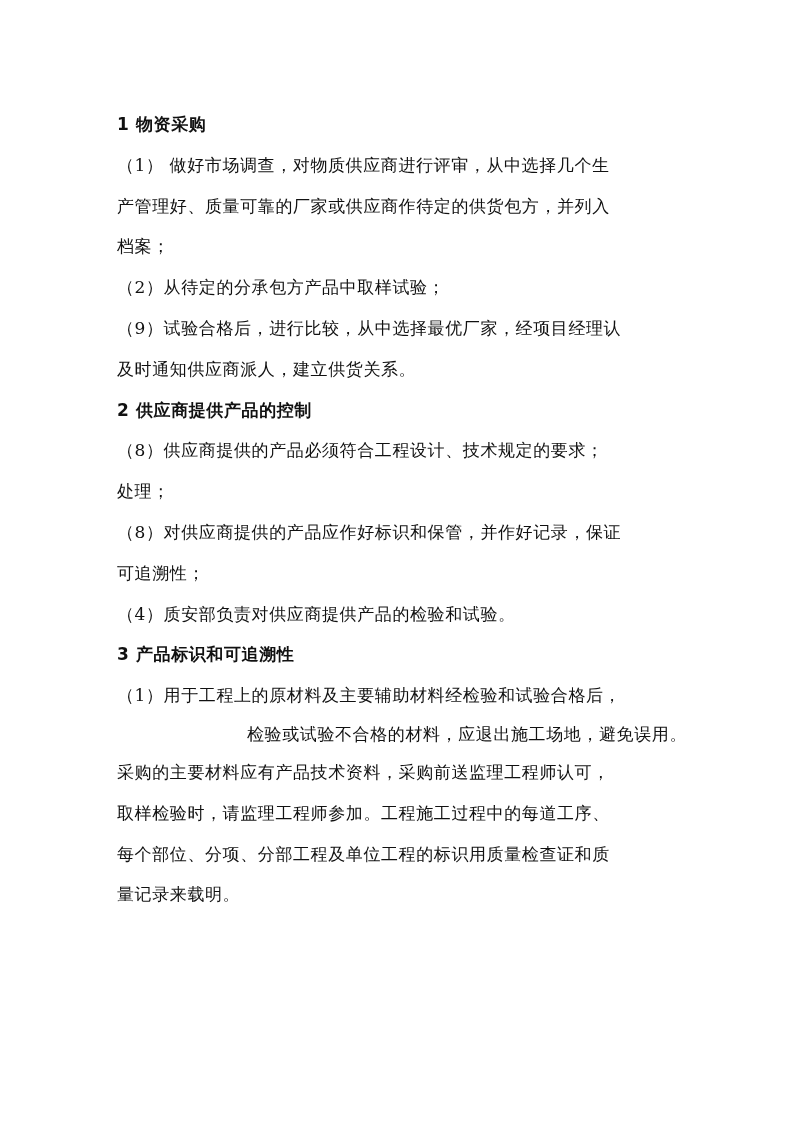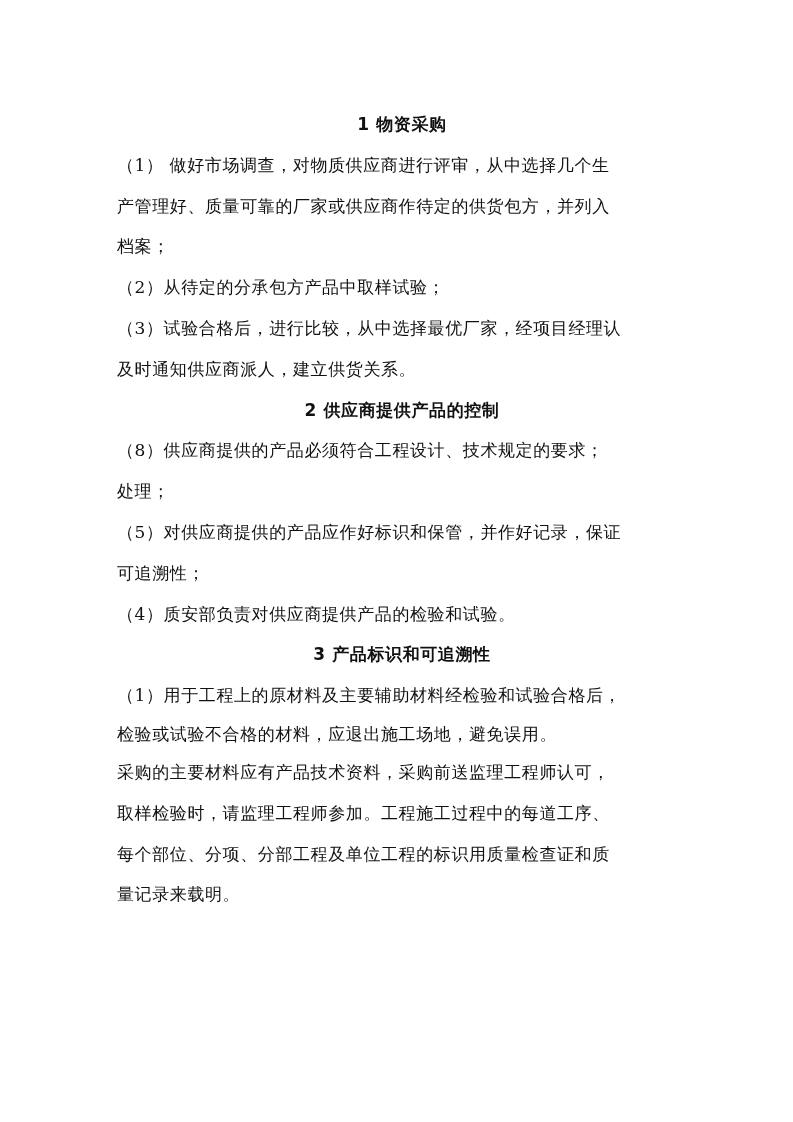--- a/index.html
+++ b/index.html
@@ -1,39 +1,39 @@
 <!DOCTYPE html>
 <html><head>
 <meta charset="utf-8">
 <style>
   html, body { margin: 0; padding: 0; background: #ffffff; }
   body { width: 793px; height: 1122px; position: relative; overflow: hidden;
          font-family: "DejaVu Serif", "Liberation Serif", serif; color: #111; }
   .page { position: absolute; left: 117px; top: 104px; width: 570px; }
   .line { height: 40.8px; line-height: 40.8px; font-size: 17px; white-space: nowrap;
           letter-spacing: 0.6px; }
-  .heading { font-weight: bold; font-family: "DejaVu Sans", "Liberation Sans", sans-serif; text-align: center; }
-  .tight { height: 36px; line-height: 36px; }
+  .heading { font-weight: bold; font-family: "DejaVu Sans", "Liberation Sans", sans-serif; }
+  .tight { height: 36px; line-height: 36px; text-align: right; }
 </style>
 </head>
 <body>
 
 <div class="page">
   <div class="line heading">1 物资采购</div>
   <div class="line">（1）  做好市场调查，对物质供应商进行评审，从中选择几个生</div>
   <div class="line">产管理好、质量可靠的厂家或供应商作待定的供货包方，并列入</div>
   <div class="line">档案；</div>
   <div class="line">（2）从待定的分承包方产品中取样试验；</div>
-  <div class="line">（3）试验合格后，进行比较，从中选择最优厂家，经项目经理认</div>
+  <div class="line">（9）试验合格后，进行比较，从中选择最优厂家，经项目经理认</div>
   <div class="line">及时通知供应商派人，建立供货关系。</div>
 
   <div class="line heading">2 供应商提供产品的控制</div>
   <div class="line">（8）供应商提供的产品必须符合工程设计、技术规定的要求；</div>
   <div class="line">处理；</div>
-  <div class="line">（5）对供应商提供的产品应作好标识和保管，并作好记录，保证</div>
+  <div class="line">（8）对供应商提供的产品应作好标识和保管，并作好记录，保证</div>
   <div class="line">可追溯性；</div>
   <div class="line">（4）质安部负责对供应商提供产品的检验和试验。</div>
 
   <div class="line heading">3 产品标识和可追溯性</div>
   <div class="line">（1）用于工程上的原材料及主要辅助材料经检验和试验合格后，</div>
   <div class="line tight">检验或试验不合格的材料，应退出施工场地，避免误用。</div>
   <div class="line">采购的主要材料应有产品技术资料，采购前送监理工程师认可，</div>
   <div class="line">取样检验时，请监理工程师参加。工程施工过程中的每道工序、</div>
   <div class="line">每个部位、分项、分部工程及单位工程的标识用质量检查证和质</div>
   <div class="line">量记录来载明。</div>

